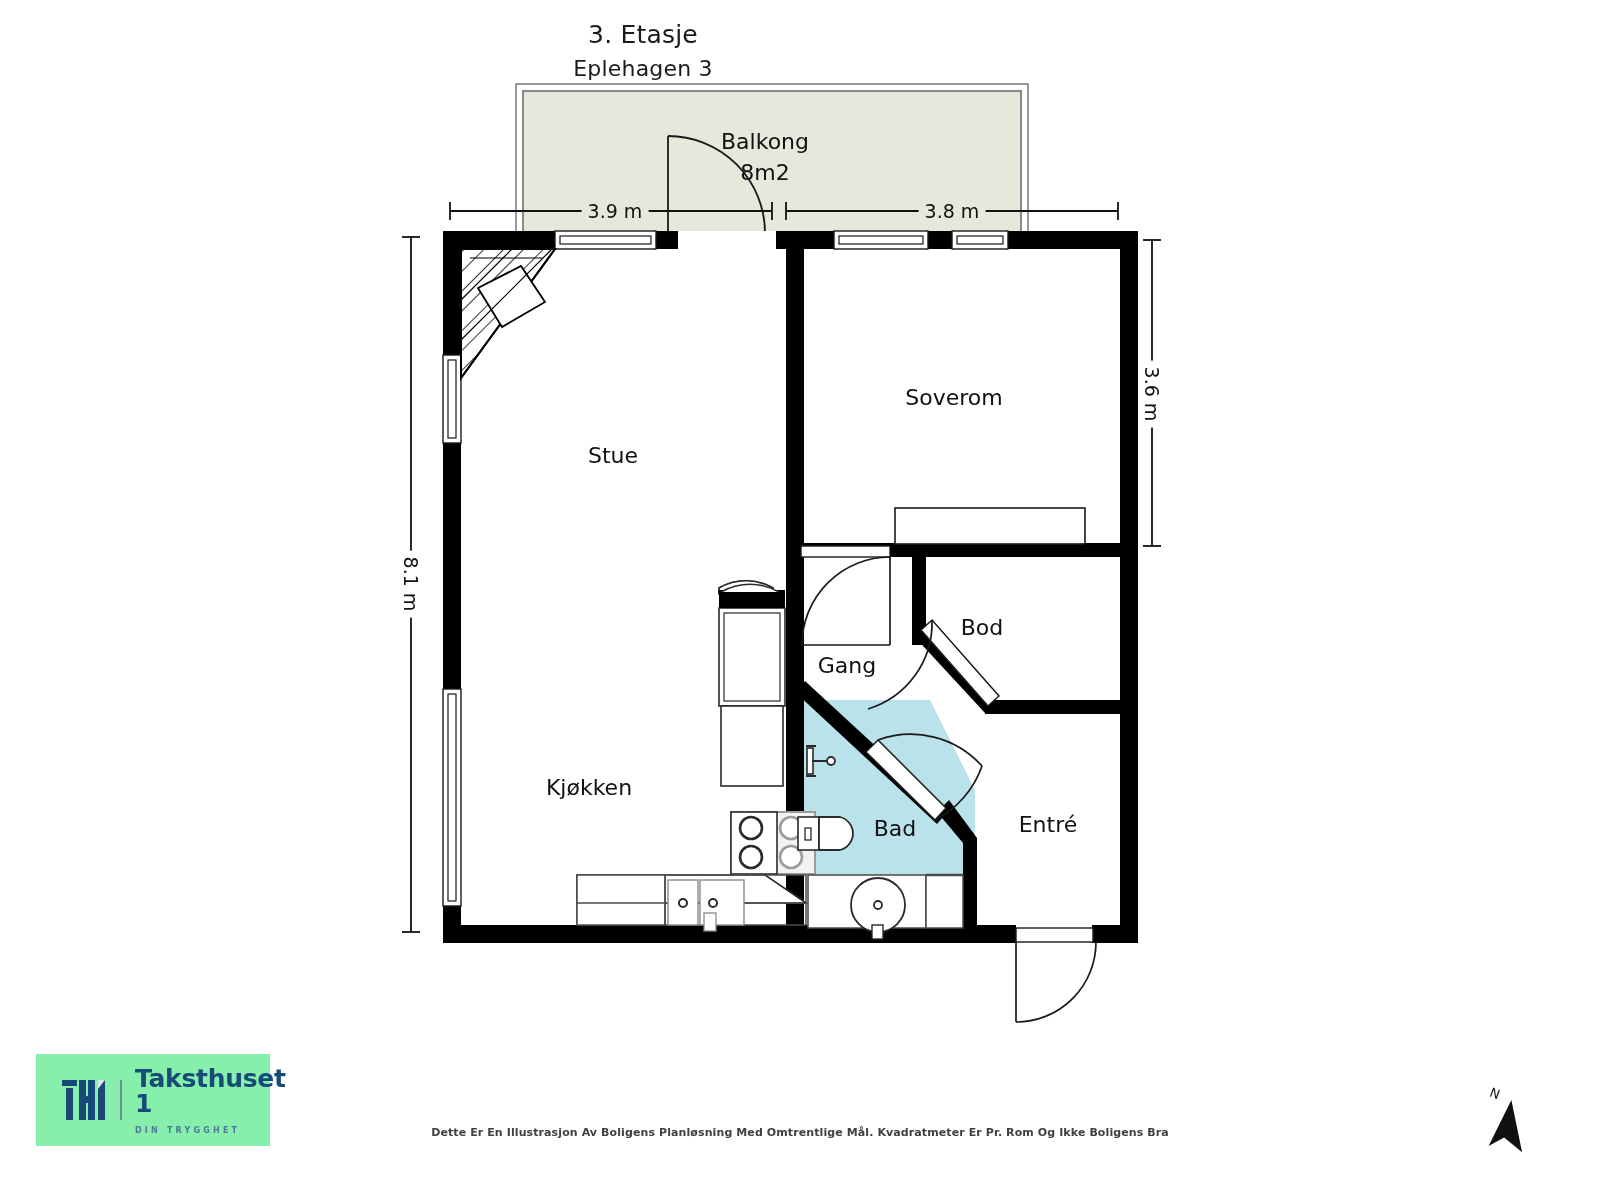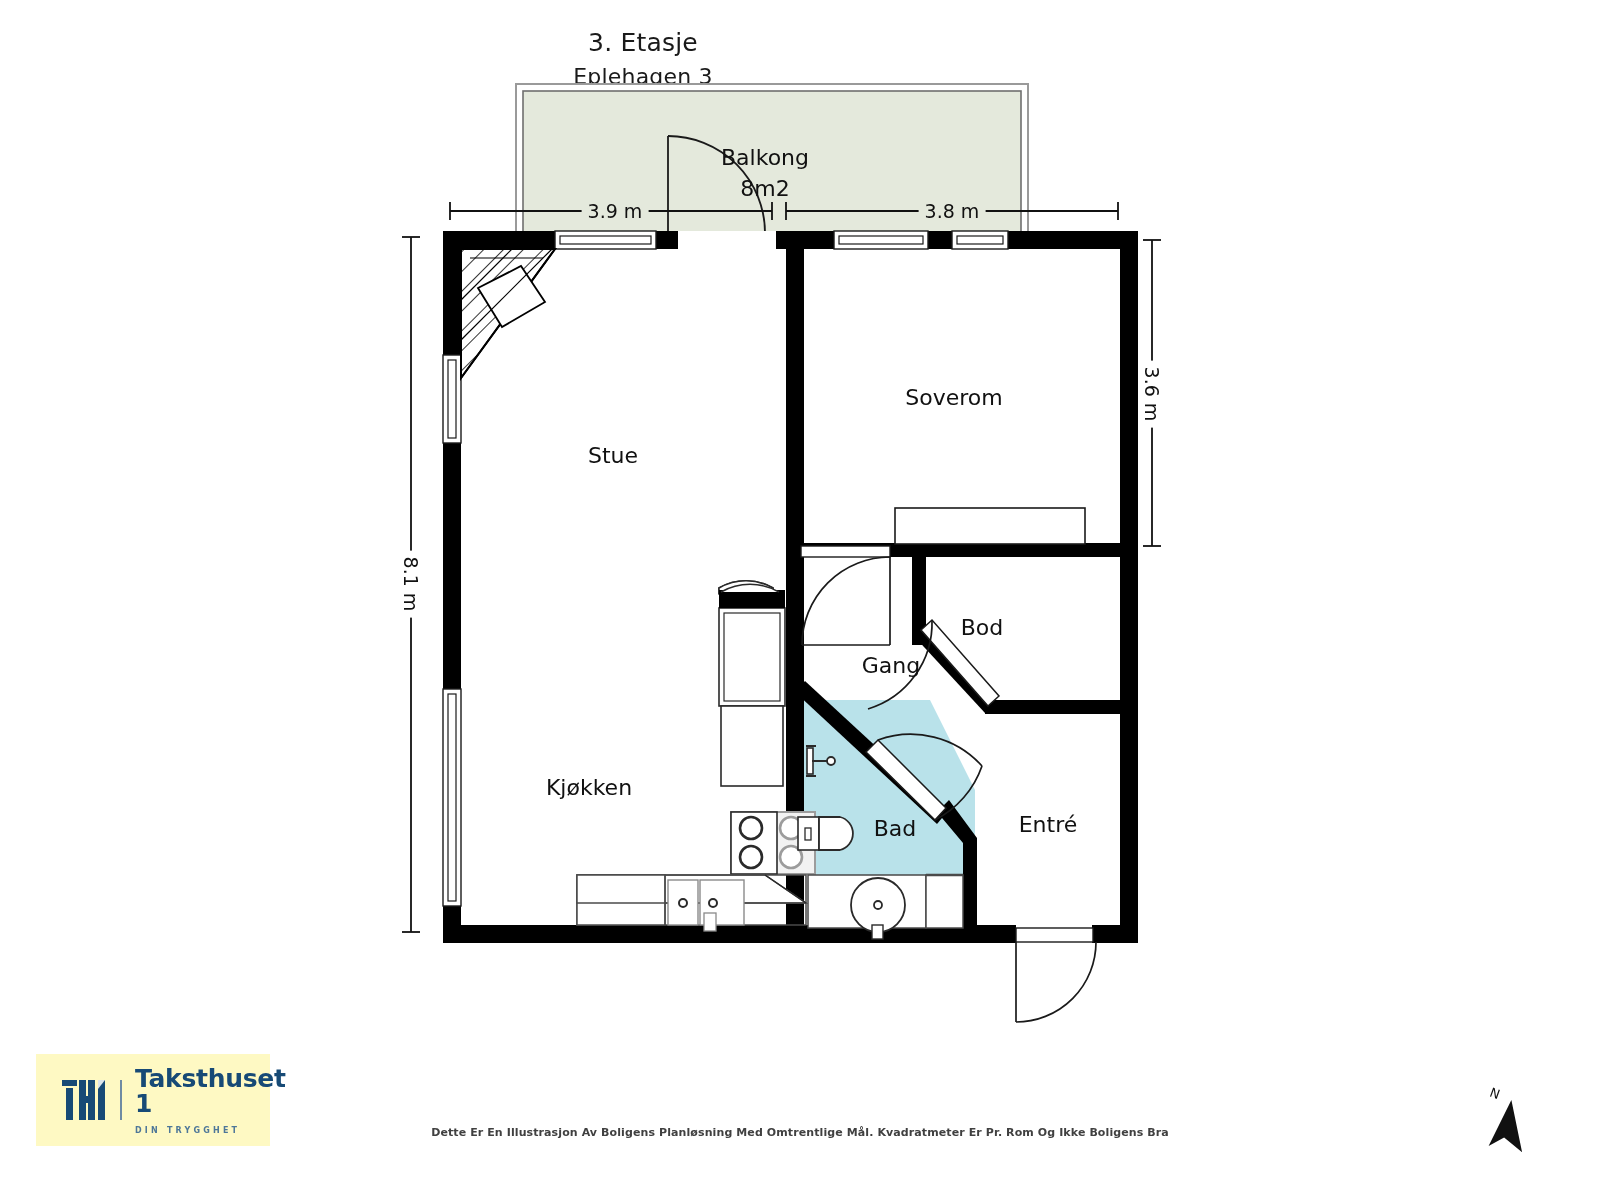--- a/index.html
+++ b/index.html
@@ -18,21 +18,21 @@
   .stage {
     position: absolute;
     inset: 0;
     width: 1600px;
     height: 1200px;
   }
 
   .titleblock {
     position: absolute;
     left: 0;
-    top: 26px;
+    top: 18px;
     width: 1286px;
     text-align: center;
     pointer-events: none;
   }
   .title-line1 {
     font-size: 25px;
     color: #1a1a1a;
     line-height: 34px;
     letter-spacing: 0.2px;
   }
@@ -78,31 +78,30 @@
   }
 
   .balkong-label {
     position: absolute;
     text-align: center;
     font-size: 22px;
     color: #111;
     line-height: 31px;
     transform: translate(-50%, 0);
     pointer-events: none;
-    margin-top: 16px;
   }
 
   
   .logo-box {
     position: absolute;
     left: 36px;
     top: 1054px;
     width: 234px;
     height: 92px;
-    background: #fef9c3;
+    background: #86efac;
     display: flex;
     align-items: center;
     padding-left: 26px;
     box-sizing: border-box;
   }
   .logo-mark {
     width: 46px;
     height: 40px;
     flex: none;
   }
@@ -416,21 +415,21 @@
 
   <div class="balkong-label" style="left:765px; top:126px;">
     <div>Balkong</div>
     <div>8m2</div>
   </div>
 
   <div class="roomlabel" style="left:613px; top:455px;">Stue</div>
   <div class="roomlabel" style="left:589px; top:787px;">Kjøkken</div>
   <div class="roomlabel" style="left:954px; top:397px;">Soverom</div>
   <div class="roomlabel" style="left:982px; top:627px;">Bod</div>
-  <div class="roomlabel" style="left:891px; top:665px;">Gang</div>
+  <div class="roomlabel" style="left:847px; top:665px;">Gang</div>
   <div class="roomlabel" style="left:895px; top:828px;">Bad</div>
   <div class="roomlabel" style="left:1048px; top:824px;">Entré</div>
 
   <div class="dimlabel ongreen" style="left:615px; top:211px;">3.9 m</div>
   <div class="dimlabel ongreen" style="left:952px; top:211px;">3.8 m</div>
   <div class="dimlabel vert" style="left:411px; top:584px;">8.1 m</div>
   <div class="dimlabel vert" style="left:1152px; top:394px;">3.6 m</div>
 
   <div class="logo-box">
     <svg class="logo-mark" viewBox="0 0 46 40">

